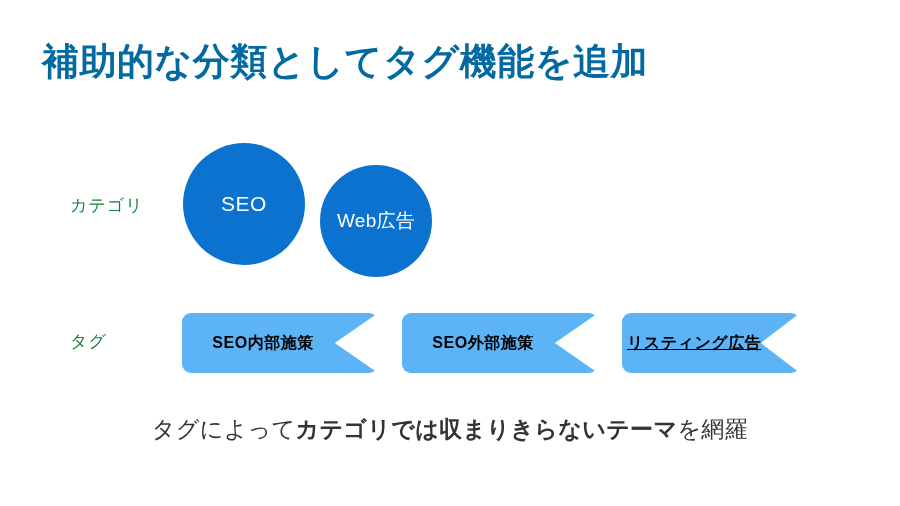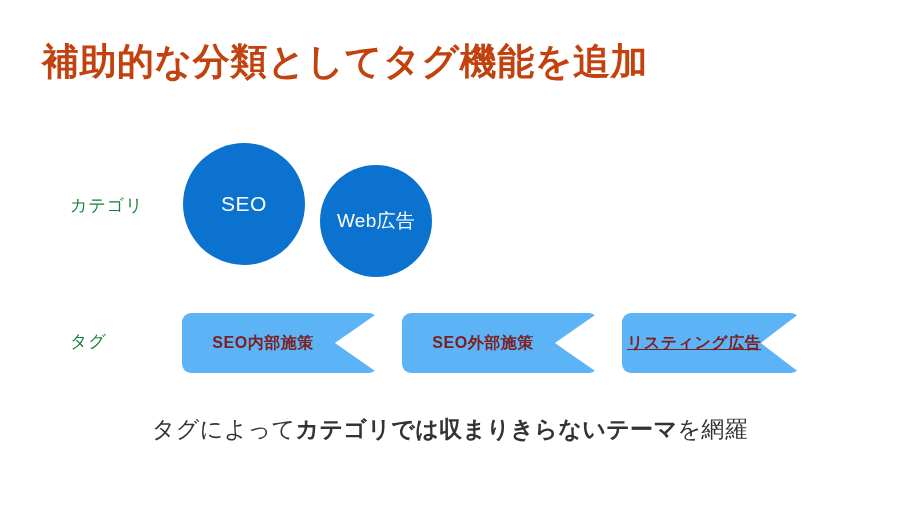--- a/index.html
+++ b/index.html
@@ -21,21 +21,21 @@
     background: #ffffff;
   }
 
   
   #slide-title {
     position: absolute;
     left: 42px;
     top: 38px;
     font-size: 37px;
     font-weight: bold;
-    color: #c2410c;
+    color: #0369a1;
     letter-spacing: 0.5px;
     white-space: nowrap;
     line-height: 1.3;
   }
 
   
   .row-label {
     position: absolute;
     font-size: 17px;
     font-weight: normal;
@@ -90,21 +90,21 @@
   }
   .tag-ribbon {
     position: absolute;
     top: 0;
     height: 60px;
     background: #5cb4f7;
     border-radius: 9px;
     display: flex;
     align-items: center;
     justify-content: center;
-    color: #7f1d1d;
+    color: #000000;
     font-size: 16px;
     font-weight: bold;
     letter-spacing: 0.5px;
     white-space: nowrap;
     -webkit-clip-path: polygon(
         0% 0%, 100% 0%, 100% 0%,
         78% 50%,
         100% 100%, 100% 100%, 0% 100%);
     clip-path: polygon(
         0% 0%, 100% 0%, 100% 0%,

